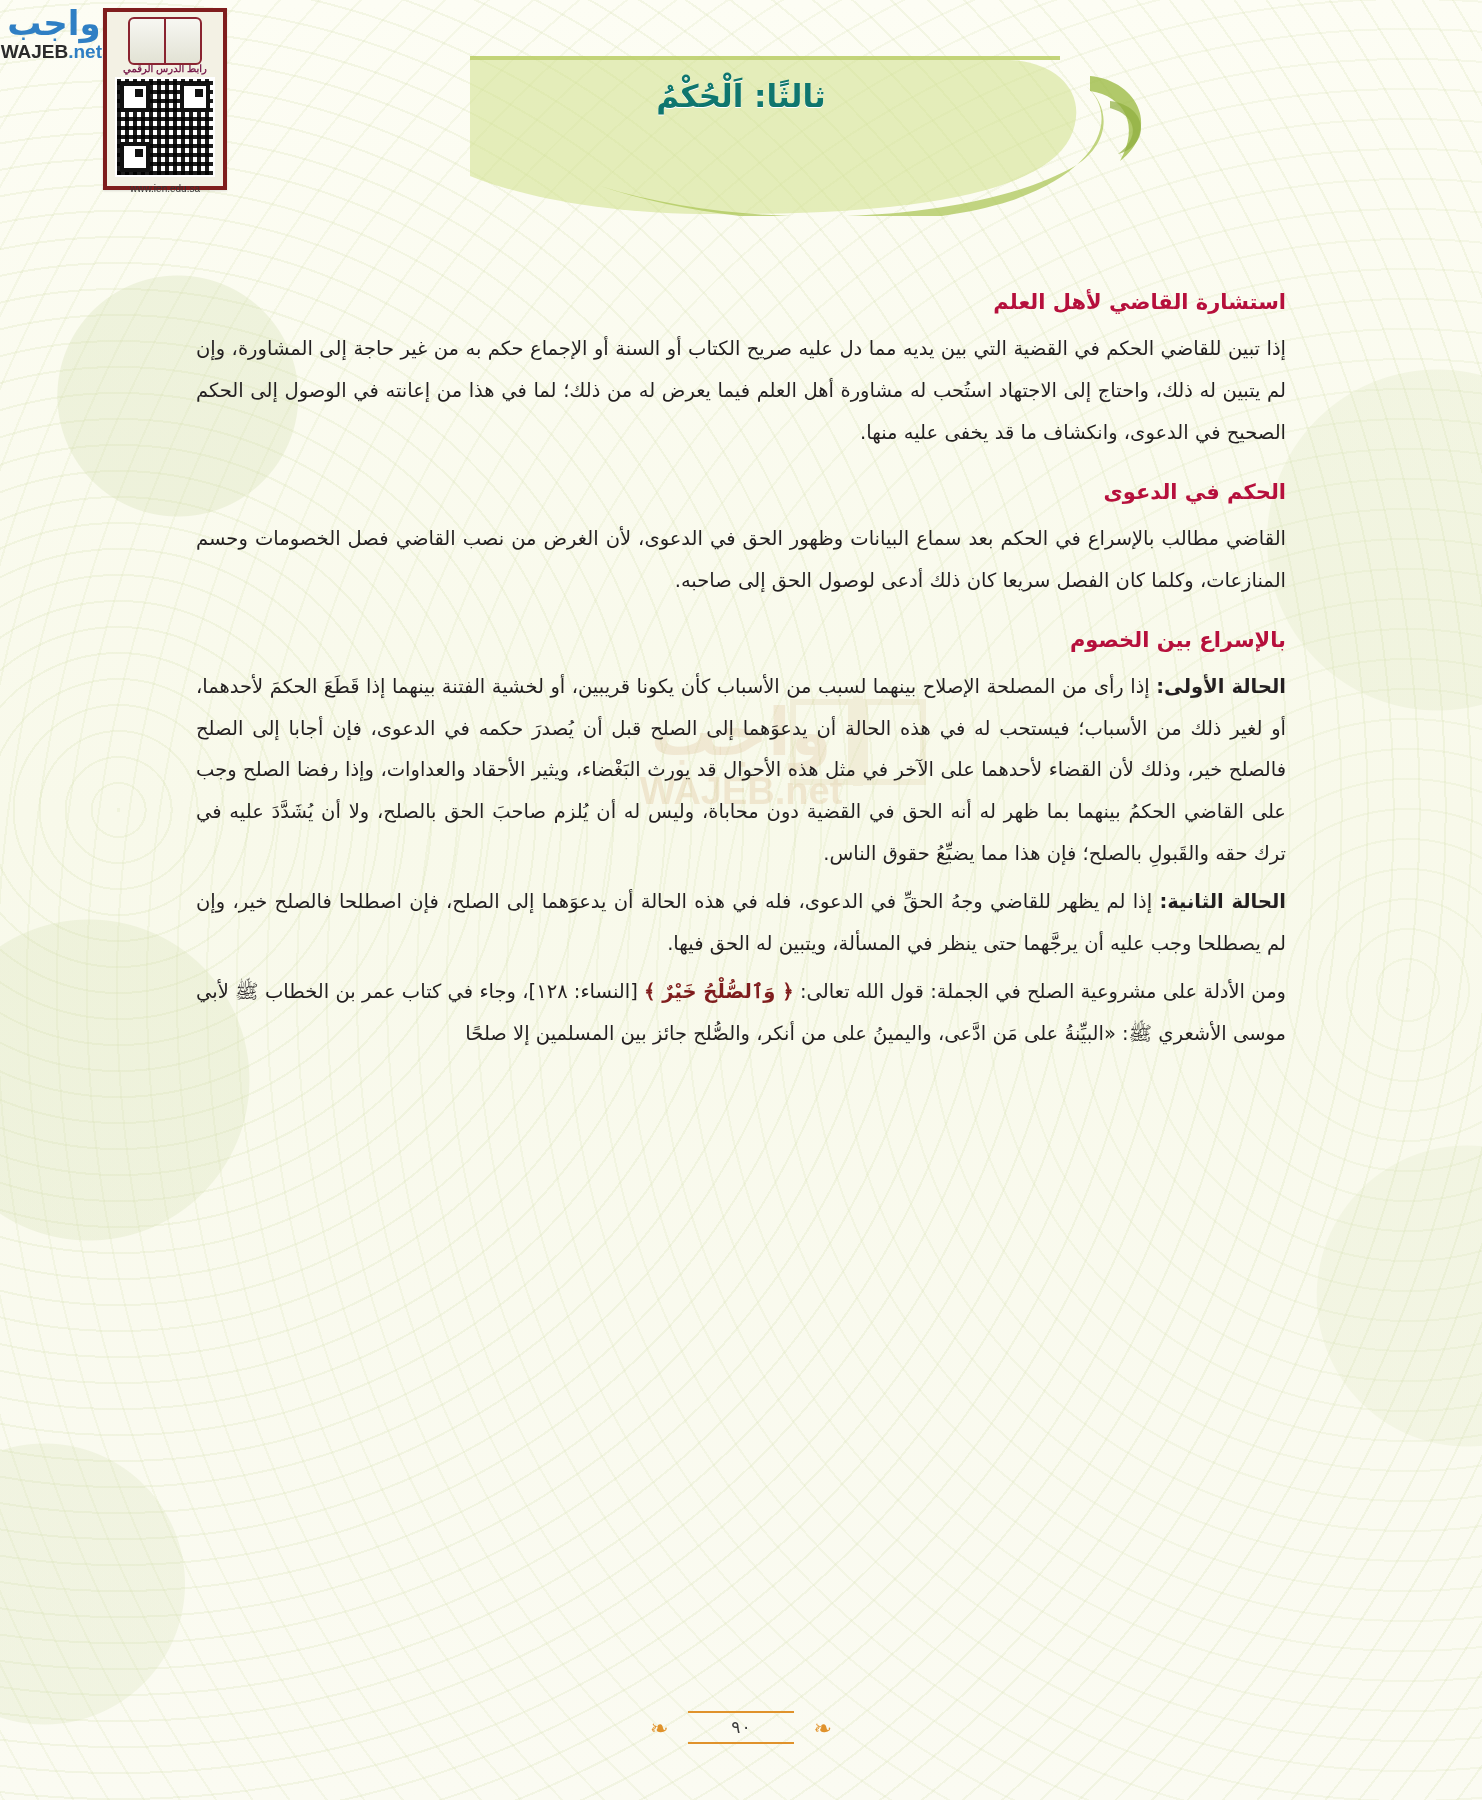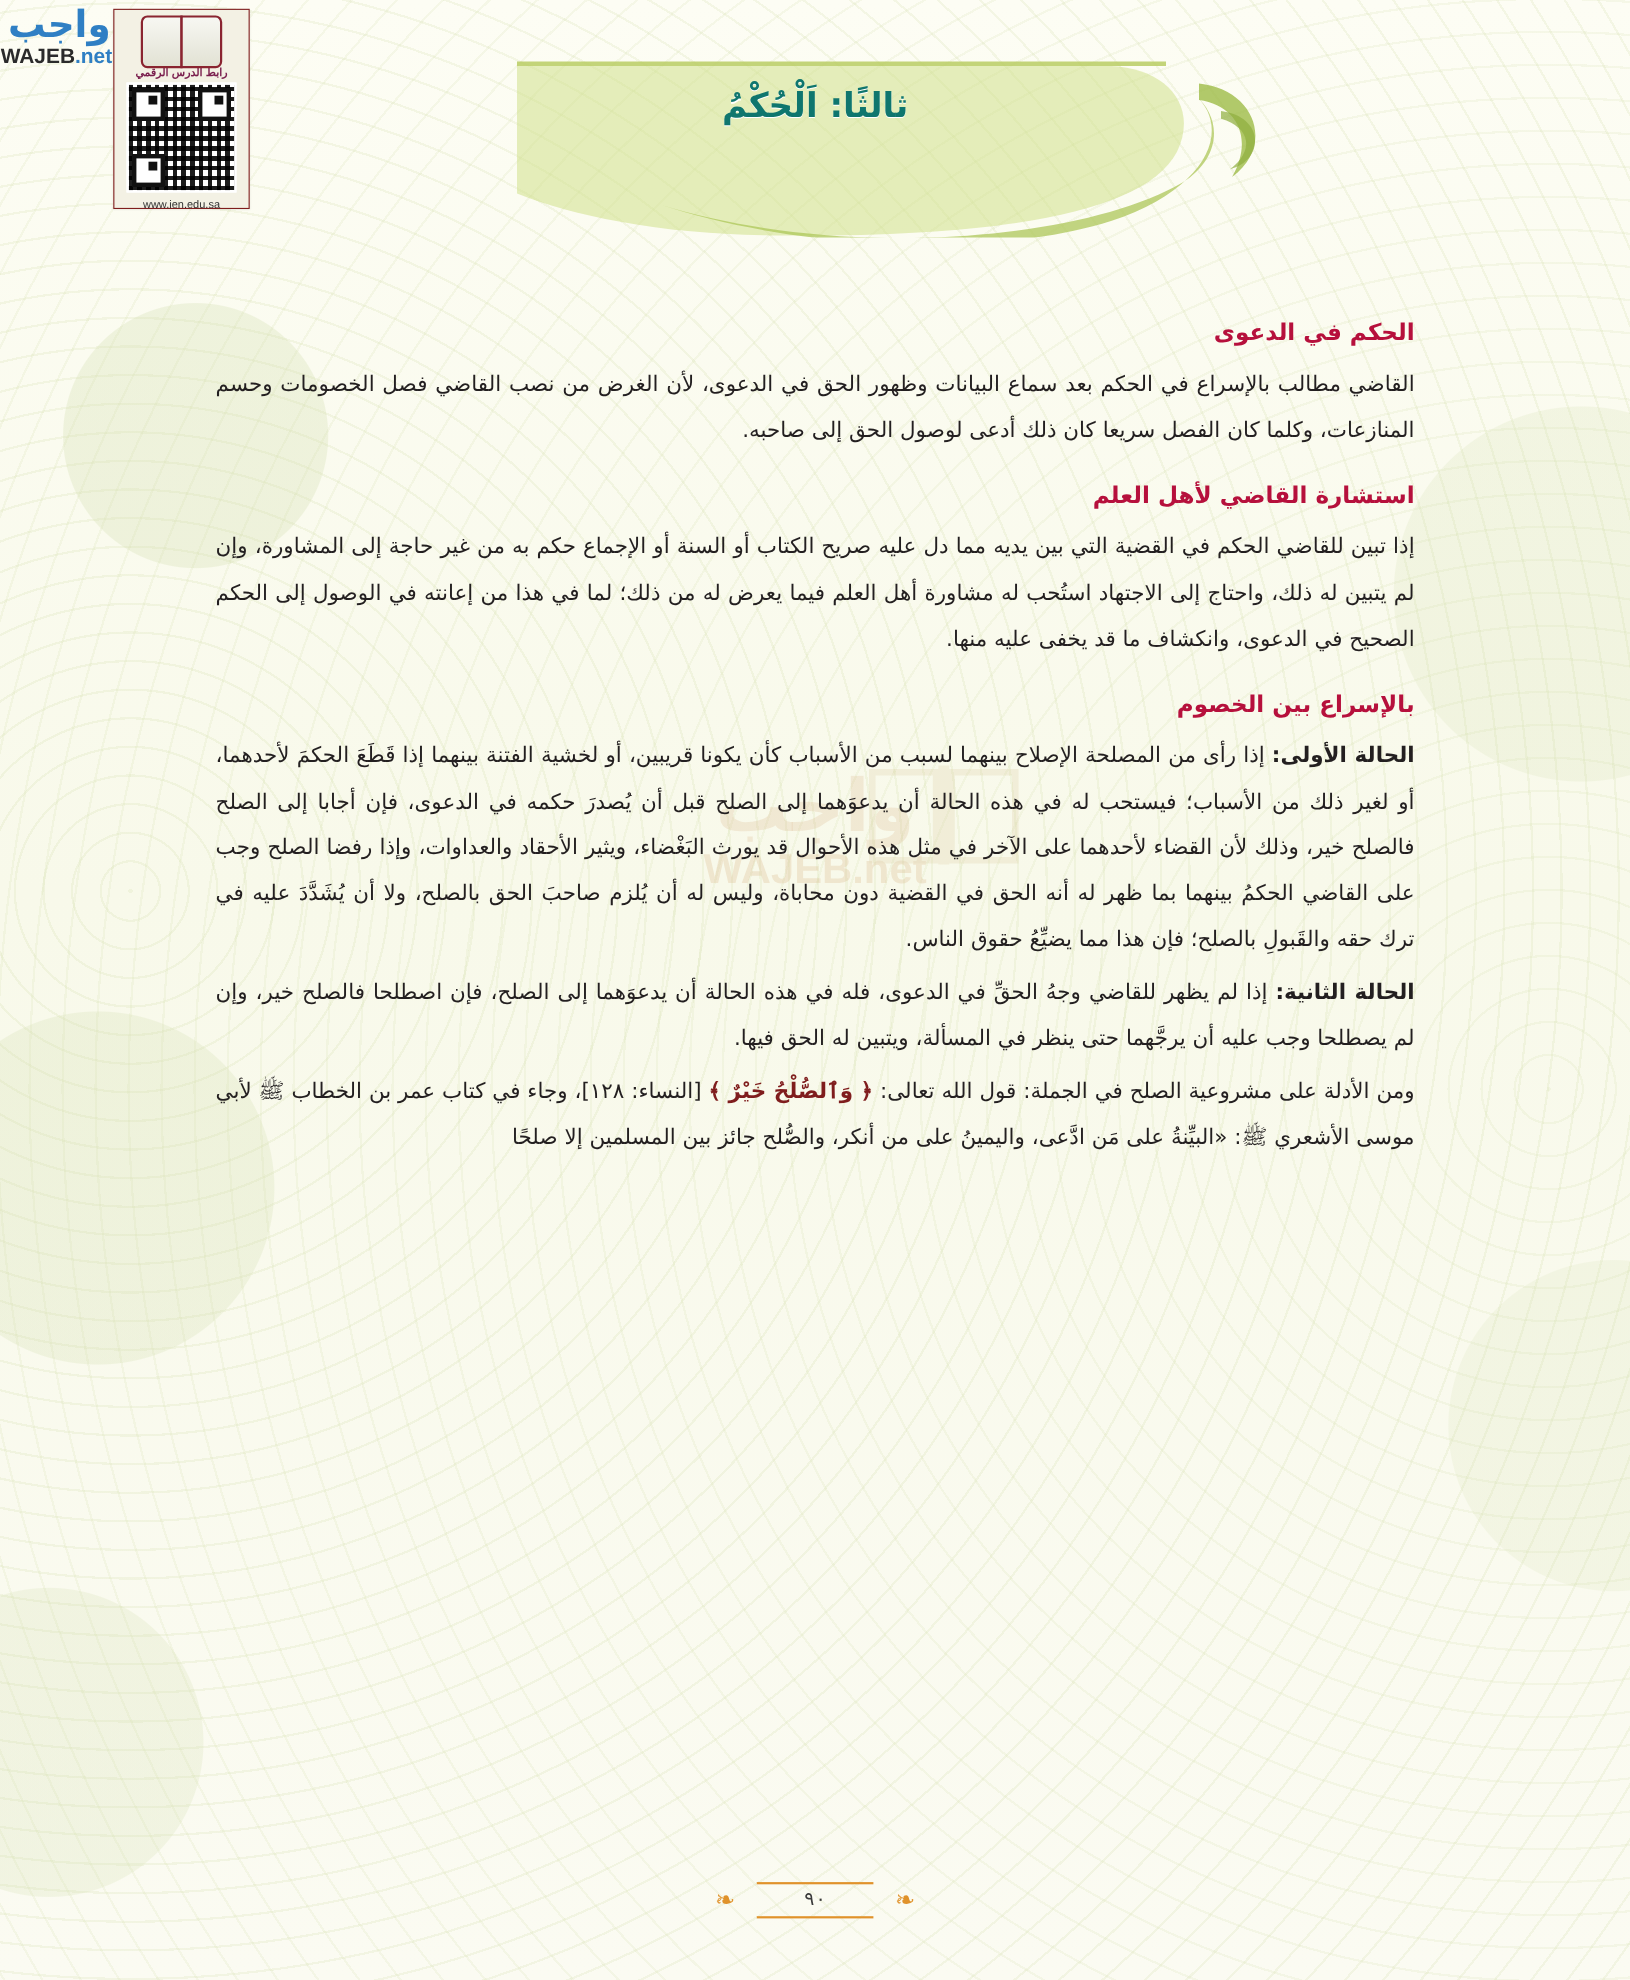--- a/index.html
+++ b/index.html
@@ -67,21 +67,21 @@
   }
 
   
   .qr-box {
     position: absolute;
     top: 8px;
     left: 103px;
     width: 124px;
     height: 182px;
     background: #f3f1e4;
-    border: 1px solid #7f1d1d;
+    border: 4px solid #7f1d1d;
     box-shadow: 0 1px 2px rgba(0,0,0,0.12);
     z-index: 9;
     text-align: center;
     padding-top: 3px;
     box-sizing: border-box;
   }
   .qr-box .qr-title {
     font-family: "Liberation Sans", sans-serif;
     font-size: 10px;
     color: #7a1f4e;
@@ -319,27 +319,27 @@
     <path d="M82 20 H140 V100 H82 Z" fill="none" stroke="#d9c79a" stroke-width="6"></path>
     <path d="M70 14 H80 V104 H70 Z" fill="#d9c79a"></path>
   </svg>
   <div class="wm-ar">واجب</div>
   <div class="wm-en">WAJEB.net</div>
 </div>
 
 <div class="content">
 
   <div class="section-block">
+    <h2 class="section-heading">استشارة القاضي لأهل العلم</h2>
+    <p class="body-text">إذا تبين للقاضي الحكم في القضية التي بين يديه مما دل عليه صريح الكتاب أو السنة أو الإجماع حكم به من غير حاجة إلى المشاورة، وإن لم يتبين له ذلك، واحتاج إلى الاجتهاد استُحب له مشاورة أهل العلم فيما يعرض له من ذلك؛ لما في هذا من إعانته في الوصول إلى الحكم الصحيح في الدعوى، وانكشاف ما قد يخفى عليه منها.</p>
+  </div>
+
+  <div class="section-block">
     <h2 class="section-heading">الحكم في الدعوى</h2>
     <p class="body-text">القاضي مطالب بالإسراع في الحكم بعد سماع البيانات وظهور الحق في الدعوى، لأن الغرض من نصب القاضي فصل الخصومات وحسم المنازعات، وكلما كان الفصل سريعا كان ذلك أدعى لوصول الحق إلى صاحبه.</p>
-  </div>
-
-  <div class="section-block">
-    <h2 class="section-heading">استشارة القاضي لأهل العلم</h2>
-    <p class="body-text">إذا تبين للقاضي الحكم في القضية التي بين يديه مما دل عليه صريح الكتاب أو السنة أو الإجماع حكم به من غير حاجة إلى المشاورة، وإن لم يتبين له ذلك، واحتاج إلى الاجتهاد استُحب له مشاورة أهل العلم فيما يعرض له من ذلك؛ لما في هذا من إعانته في الوصول إلى الحكم الصحيح في الدعوى، وانكشاف ما قد يخفى عليه منها.</p>
   </div>
 
   <div class="section-block">
     <h2 class="section-heading">بالإسراع بين الخصوم</h2>
 
     <p class="body-text"><span class="lead">الحالة الأولى:</span><span> إذا رأى من المصلحة الإصلاح بينهما لسبب من الأسباب كأن يكونا قريبين، أو لخشية الفتنة بينهما إذا قَطَعَ الحكمَ لأحدهما، أو لغير ذلك من الأسباب؛ فيستحب له في هذه الحالة أن يدعوَهما إلى الصلح قبل أن يُصدرَ حكمه في الدعوى، فإن أجابا إلى الصلح فالصلح خير، وذلك لأن القضاء لأحدهما على الآخر في مثل هذه الأحوال قد يورث البَغْضاء، ويثير الأحقاد والعداوات، وإذا رفضا الصلح وجب على القاضي الحكمُ بينهما بما ظهر له أنه الحق في القضية دون محاباة، وليس له أن يُلزم صاحبَ الحق بالصلح، ولا أن يُشَدَّدَ عليه في ترك حقه والقَبولِ بالصلح؛ فإن هذا مما يضيِّعُ حقوق الناس.</span></p>
 
     <p class="body-text"><span class="lead">الحالة الثانية:</span><span> إذا لم يظهر للقاضي وجهُ الحقِّ في الدعوى، فله في هذه الحالة أن يدعوَهما إلى الصلح، فإن اصطلحا فالصلح خير، وإن لم يصطلحا وجب عليه أن يرجَّهما حتى ينظر في المسألة، ويتبين له الحق فيها.</span></p>
 
     <p class="body-text"><span>ومن الأدلة على مشروعية الصلح في الجملة: قول الله تعالى: </span><span class="quran">﴿ وَٱلصُّلْحُ خَيْرٌ ﴾</span><span> [النساء: ١٢٨]، وجاء في كتاب عمر بن الخطاب ﷺ لأبي موسى الأشعري ﷺ: «البيِّنةُ على مَن ادَّعى، واليمينُ على من أنكر، والصُّلح جائز بين المسلمين إلا صلحًا</span></p>

